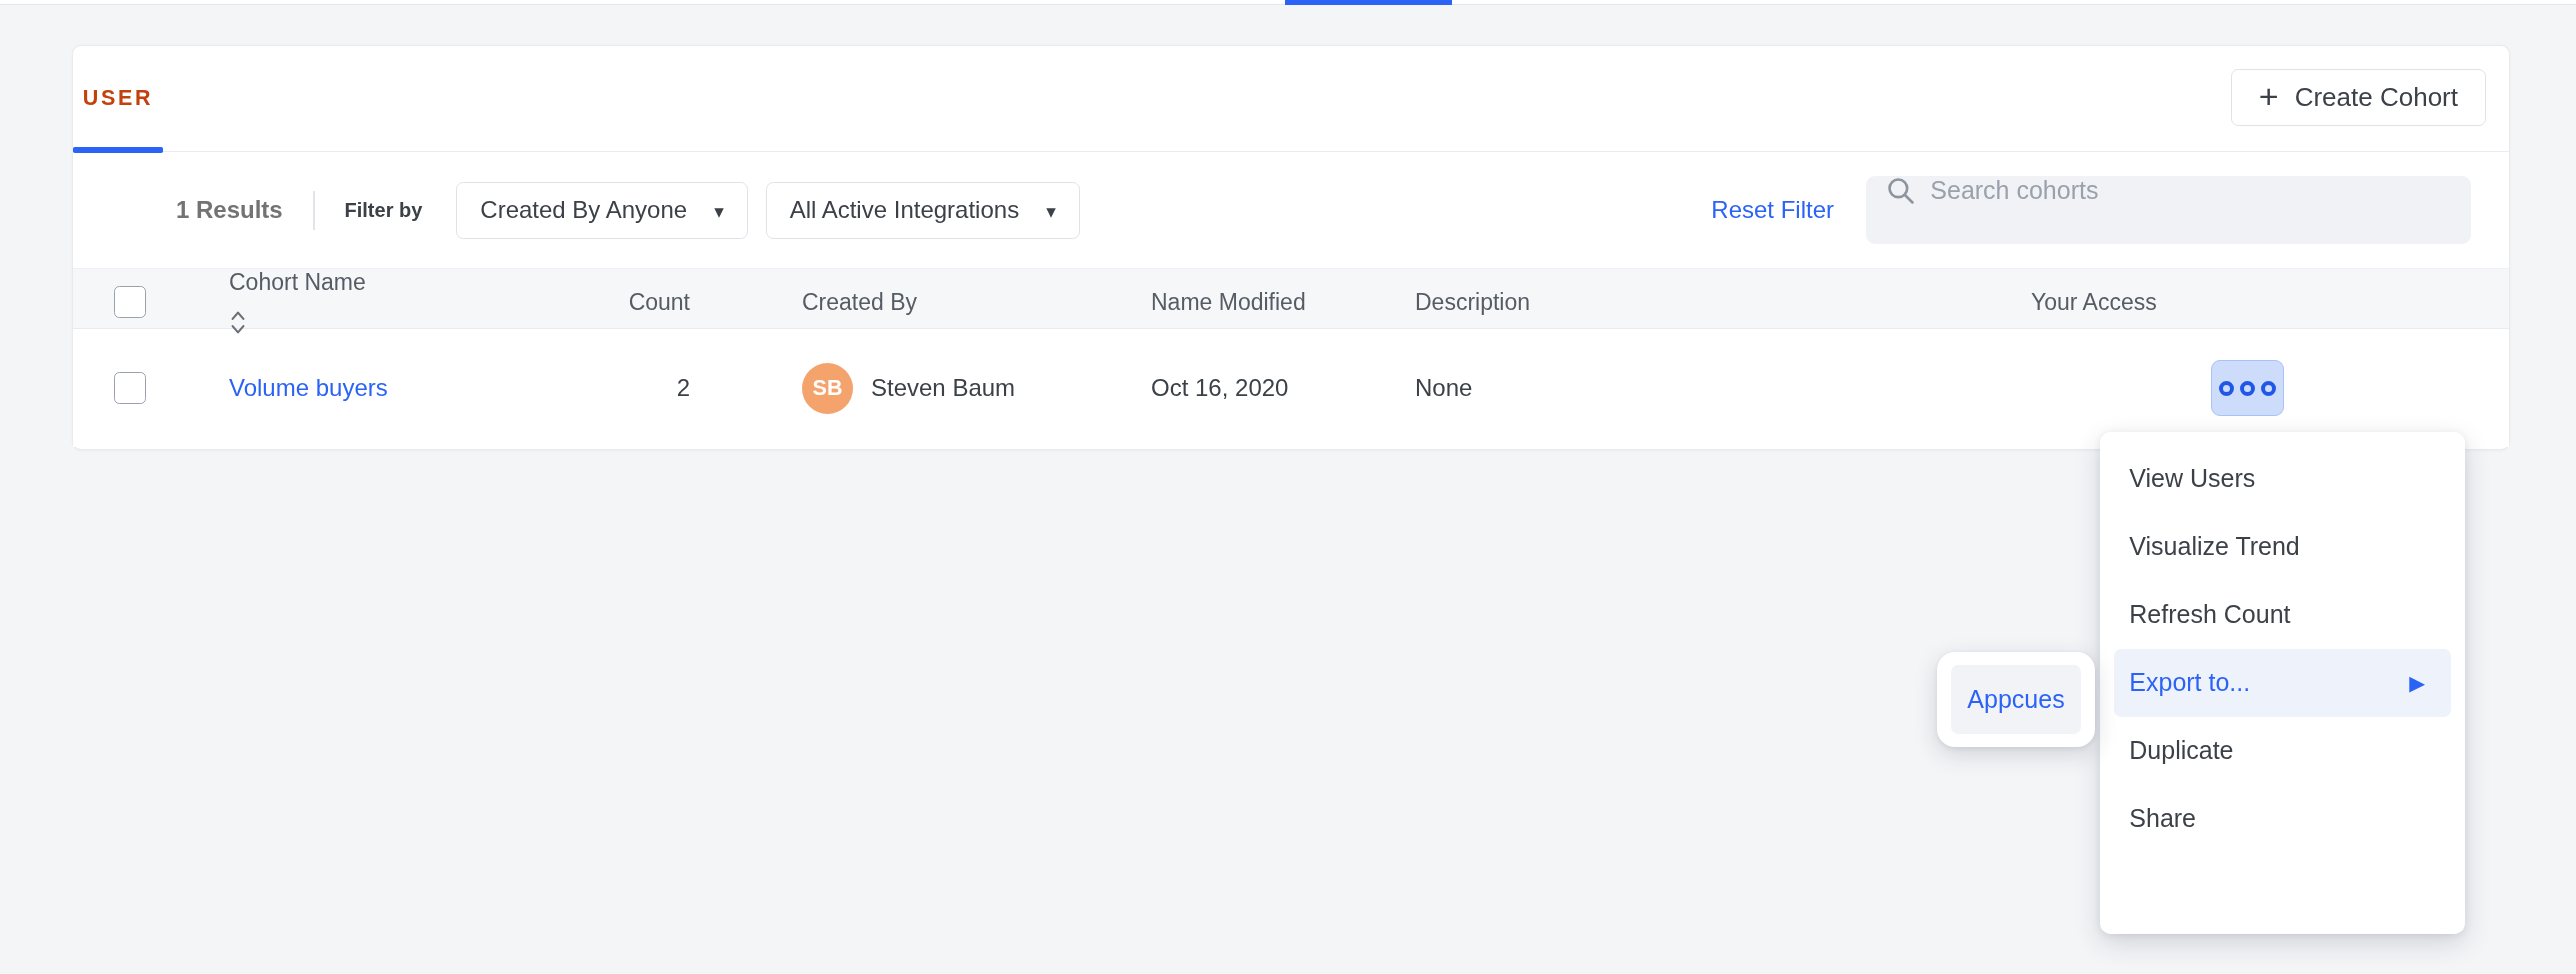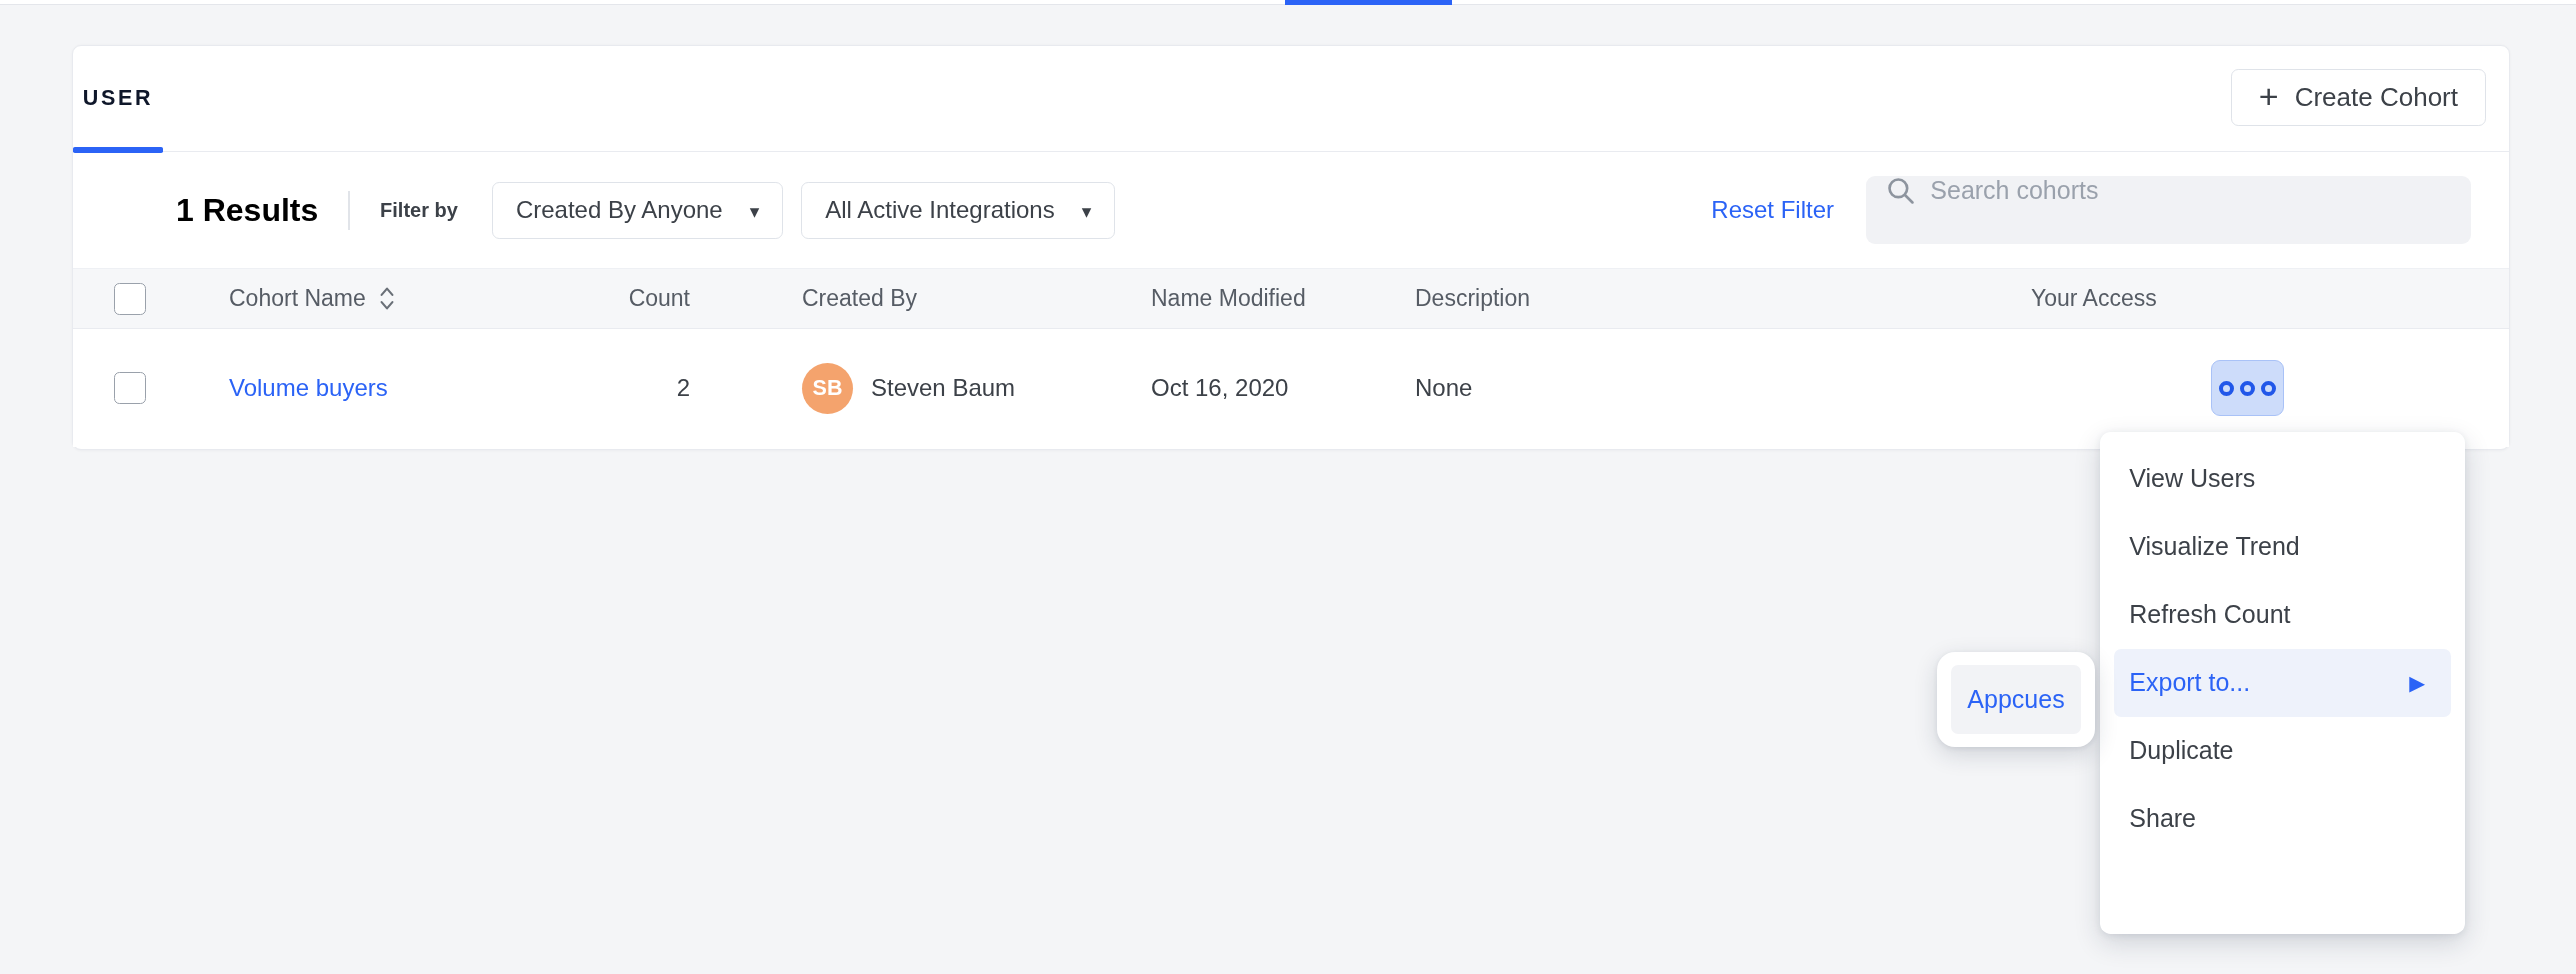--- a/index.html
+++ b/index.html
@@ -21,34 +21,34 @@
     position:absolute;left:72px;top:45px;width:2438px;height:405px;
     background:#ffffff;border:1.8px solid #e8eaef;border-radius:9px;
     box-shadow:0 0.9px 2.7px rgba(20,30,50,0.04);
   }
 
   
   .tabbar{position:relative;height:106px;border-bottom:1.8px solid #e9ebf0;}
   .tab{
     position:absolute;left:0;top:0;width:90px;height:100%;
     display:flex;align-items:center;justify-content:center;
-    color:#0f172a;font-size:21.5px;font-weight:700;letter-spacing:2.7px;cursor:pointer;text-align:right;
+    color:#c2410c;font-size:21.5px;font-weight:700;letter-spacing:2.7px;cursor:pointer;text-align:right;
   }
   .tab-underline{position:absolute;left:0;bottom:-1.8px;width:100%;height:5.4px;background:#2b63f6;border-radius:1.8px;}
   .create-btn{
     position:absolute;right:23px;top:23px;height:57px;padding:0 27px;
     border:1.8px solid #dfe3e9;border-radius:7.2px;background:#ffffff;
     display:flex;align-items:center;gap:16px;
     font-size:26px;font-weight:500;color:#3c4148;cursor:pointer;
   }
   .plus-glyph{font-size:34px;font-weight:400;line-height:1;margin-top:-3.6px;color:#3c4148;}
 
   
   .filterbar{height:116px;display:flex;align-items:center;padding:0 38px 0 103px;}
-  .results-count{font-size:32px;font-weight:700;color:#000000;white-space:nowrap;}
+  .results-count{font-size:24px;font-weight:700;color:#737373;white-space:nowrap;}
   .vdiv{width:1.8px;height:39px;background:#e1e4e9;margin:0 30px;}
   .filter-by{font-size:20px;font-weight:700;color:#3c4148;margin-right:34px;white-space:nowrap;}
   .dropdown-btn{
     height:57px;padding:0 23px;border:1.8px solid #dfe3e9;border-radius:7.2px;background:#ffffff;
     display:flex;align-items:center;gap:27px;
     font-size:24px;font-weight:400;color:#3c4148;white-space:nowrap;cursor:pointer;
   }
   .dropdown-btn + .dropdown-btn{margin-left:18px;}
   .caret{font-size:19px;color:#3c4148;margin-top:2.7px;}
   .reset-filter{margin-left:auto;color:#2b63f6;font-size:24px;white-space:nowrap;cursor:pointer;}
@@ -61,21 +61,21 @@
     font-size:25px;color:#3c4148;font-family:inherit;min-width:0;
   }
   .search-box input::placeholder{color:#9aa1ac;}
 
   
   .grid{display:grid;grid-template-columns:116px 434px 107px 421px 264px 616px 297px 1fr;align-items:center;}
   .thead{height:61px;background:#f6f7f9;border-top:1.8px solid #eef0f4;border-bottom:1.8px solid #e9ebf0;font-size:23px;color:#565c65;}
   .trow{height:118px;font-size:24px;color:#3c4148;background:#ffffff;}
   .c-check{padding-left:41px;display:flex;align-items:center;}
   .checkbox{width:32px;height:32px;border:1.8px solid #9aa1ab;border-radius:5.4px;background:#ffffff;cursor:pointer;}
-  .c-name{padding-left:40px;display:flex;align-items:flex-start;gap:12.5px;}
+  .c-name{padding-left:40px;display:flex;align-items:flex-start;gap:12.5px;flex-direction:column;}
   .sort-icon{display:inline-flex;flex-direction:column;gap:2.7px;}
   .c-count{text-align:right;padding-right:40px;}
   .c-created{padding-left:72px;display:flex;align-items:center;gap:18px;}
   .avatar{
     width:51px;height:51px;border-radius:50%;background:#f4a36d;flex-shrink:0;
     display:flex;align-items:center;justify-content:center;
     color:#ffffff;font-size:21.5px;font-weight:700;
   }
   .name-link{color:#2b63f6;cursor:pointer;}
   .c-desc{font-size:23px;color:#4d535c;line-height:36px;max-width:493px;}

